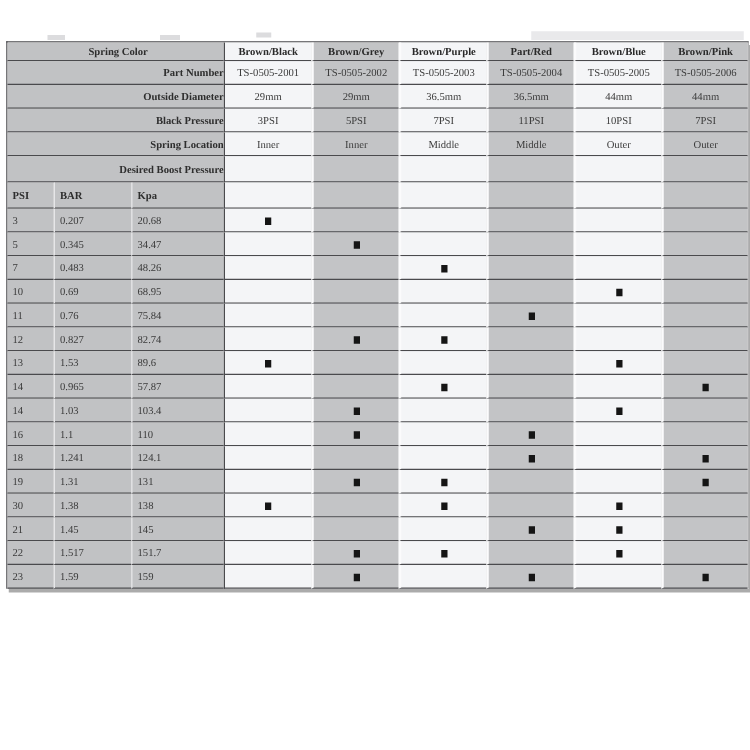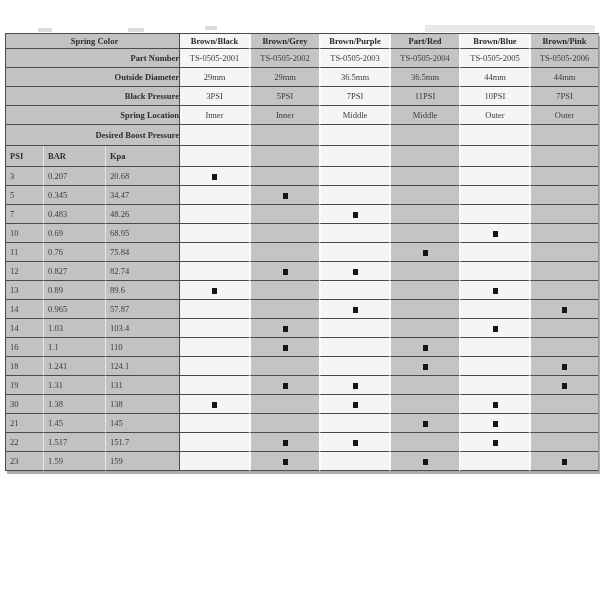--- a/index.html
+++ b/index.html
@@ -181,21 +181,21 @@
           <td class="sub">82.74</td>
           <td class="dcol first cw"></td>
           <td class="dcol cg"><span class="marker"></span></td>
           <td class="dcol cw"><span class="marker"></span></td>
           <td class="dcol cg"></td>
           <td class="dcol cw"></td>
           <td class="dcol cg"></td>
         </tr>
         <tr>
           <td class="sub">13</td>
-          <td class="sub">0.89</td>
+          <td class="sub">1.53</td>
           <td class="sub">89.6</td>
           <td class="dcol first cw"><span class="marker"></span></td>
           <td class="dcol cg"></td>
           <td class="dcol cw"></td>
           <td class="dcol cg"></td>
           <td class="dcol cw"><span class="marker"></span></td>
           <td class="dcol cg"></td>
         </tr>
         <tr>
           <td class="sub">14</td>

